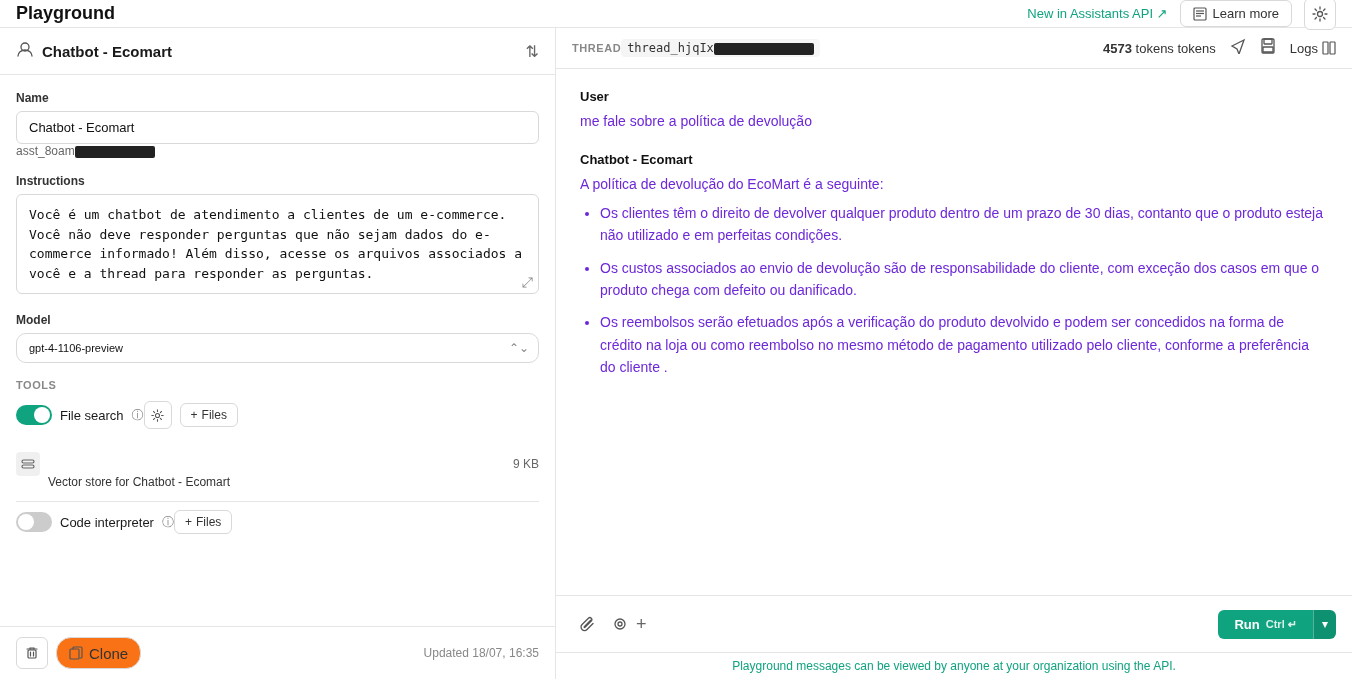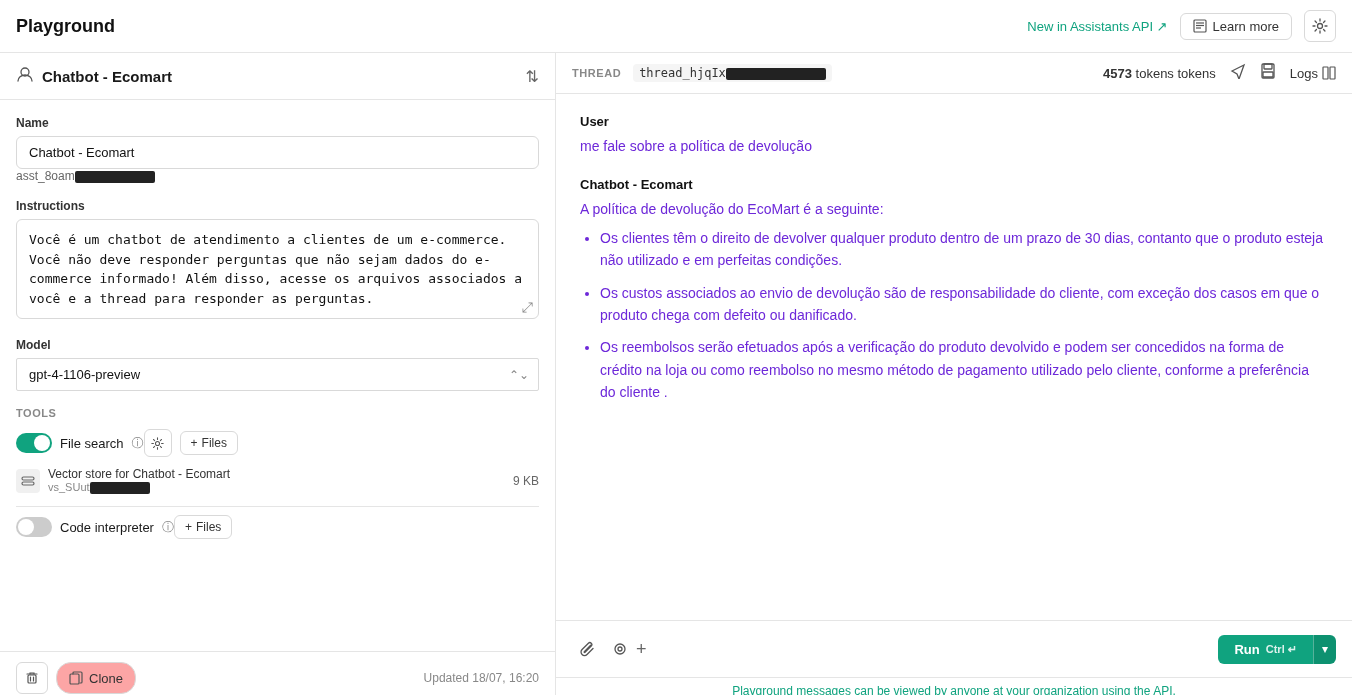--- a/index.html
+++ b/index.html
@@ -1,21 +1,21 @@
 <!DOCTYPE html>
 <html><head>
   <meta charset="utf-8">
   <style>
     * { box-sizing: border-box; margin: 0; padding: 0; }
     body { font-family: -apple-system, BlinkMacSystemFont, 'Segoe UI', sans-serif; font-size: 14px; color: #1a1a1a; background: #fff; height: 695px; overflow: hidden; }
 
     
     .top-bar {
       display: flex; align-items: center; justify-content: space-between;
-      padding: 0 16px; height: 53px; border-bottom: 1px solid #e5e5e5;
+      padding: 0 16px; height: 28px; border-bottom: 1px solid #e5e5e5;
     }
     .top-bar-title { font-size: 18px; font-weight: 600; color: #111; }
     .top-bar-right { display: flex; align-items: center; gap: 12px; }
     .new-api-link { color: #10a37f; font-size: 13px; font-weight: 500; text-decoration: none; display: flex; align-items: center; gap: 4px; }
     .learn-more-btn {
       display: flex; align-items: center; gap: 6px; border: 1px solid #d9d9d9;
       border-radius: 6px; padding: 5px 12px; background: #fff; font-size: 13px; cursor: pointer; color: #333;
     }
     .settings-btn {
       width: 32px; height: 32px; border: 1px solid #d9d9d9; border-radius: 6px;
@@ -57,22 +57,22 @@
       width: 100%; border: 1px solid #d9d9d9; border-radius: 6px;
       padding: 10px 12px; font-size: 13px; color: #111; background: #fff;
       resize: none; height: 100px; line-height: 1.5;
     }
     .expand-btn {
       position: absolute; bottom: 6px; right: 6px; background: none; border: none;
       cursor: pointer; color: #888; font-size: 14px;
     }
 
     .model-select {
-      width: 100%; border: 1px solid #d9d9d9; border-radius: 2px;
-      padding: 8px 12px; font-size: 13px; color: #111; background: #fff;
+      width: 100%; border: 1px solid #d9d9d9; border-radius: 10px;
+      padding: 8px 12px; font-size: 11px; color: #111; background: #fff;
       appearance: none; cursor: pointer;
     }
     .select-wrapper { position: relative; }
     .select-arrow {
       position: absolute; right: 10px; top: 50%; transform: translateY(-50%);
       pointer-events: none; color: #888; font-size: 12px;
     }
 
     .tools-label { font-size: 11px; font-weight: 700; color: #888; letter-spacing: 0.05em; margin-bottom: 10px; text-transform: uppercase; }
 
@@ -104,47 +104,47 @@
     }
 
     .vector-store-row {
       display: flex; align-items: center; gap: 8px; margin: 6px 0; padding: 4px 0;
     }
     .vs-icon {
       width: 24px; height: 24px; background: #f0f0f0; border-radius: 4px;
       display: flex; align-items: center; justify-content: center; font-size: 12px; color: #666;
     }
     .vs-info { flex: 1; }
-    .vs-name { font-size: 12px; font-weight: 500; color: #333; }
+    .vs-name { font-size: 12px; font-weight: 500; color: #333; margin-top: 36px; }
     .vs-id { font-size: 11px; color: #888; }
     .vs-size { font-size: 12px; color: #666; }
 
     .divider { border: none; border-top: 1px solid #e5e5e5; margin: 8px 0; }
 
     .left-panel-footer {
       display: flex; align-items: center; justify-content: space-between;
       padding: 10px 16px; border-top: 1px solid #e5e5e5;
     }
     .footer-left { display: flex; gap: 8px; }
     .icon-btn {
       width: 32px; height: 32px; border: 1px solid #d9d9d9; border-radius: 6px;
       background: #fff; display: flex; align-items: center; justify-content: center; cursor: pointer; font-size: 14px;
     }
     .clone-btn {
       display: flex; align-items: center; gap: 6px; border: 1px solid #d9d9d9;
-      border-radius: 15px; padding: 5px 12px; background: #fca5a5; font-size: 13px; cursor: pointer; color: #333;
+      border-radius: 15px; padding: 5px 12px; background: #f97316; font-size: 15px; cursor: pointer; color: #333;
     }
     .updated-text { font-size: 12px; color: #888; }
 
     
     .right-panel { flex: 1; display: flex; flex-direction: column; overflow: hidden; }
 
     .thread-header {
       display: flex; align-items: center; padding: 10px 16px;
-      border-bottom: 1px solid #e5e5e5; gap: 12px;
+      border-bottom: 1px solid #e5e5e5; 
     }
     .thread-label { font-size: 11px; font-weight: 700; color: #888; letter-spacing: 0.05em; text-transform: uppercase; }
     .thread-id { font-family: monospace; font-size: 12px; color: #333; background: #f5f5f5; padding: 2px 6px; border-radius: 4px; }
     .thread-header-right { margin-left: auto; display: flex; align-items: center; gap: 14px; }
     .tokens-text { font-size: 13px; color: #333; }
     .tokens-count { font-weight: 600; }
     .header-icon-btn { background: none; border: none; cursor: pointer; color: #666; font-size: 16px; }
     .logs-btn { display: flex; align-items: center; gap: 4px; background: none; border: none; cursor: pointer; font-size: 13px; color: #333; }
 
     .chat-body { flex: 1; overflow-y: auto; padding: 20px 24px; }
@@ -290,23 +290,20 @@
 
         <div class="vector-store-row">
           <div class="vs-icon">
             <svg width="14" height="14" viewBox="0 0 14 14" fill="none">
                 <rect x="1" y="3" width="12" height="3" rx="1.5" stroke="#666" stroke-width="1.2" fill="none"></rect>
                 <rect x="1" y="8" width="12" height="3" rx="1.5" stroke="#666" stroke-width="1.2" fill="none"></rect>
               </svg>
           </div>
           <div class="vs-info">
             <div class="vs-name">Vector store for Chatbot - Ecomart</div>
-            <div class="vs-id">
-              <span>vs_SUut</span><span class="redacted" style="min-width:60px"></span>
-            </div>
           </div>
           <span class="vs-size">9 KB</span>
         </div>
 
         <hr class="divider">
 
         <div class="tool-row">
           <div class="tool-left">
             <div class="toggle off">
               <div class="toggle-knob"></div>
@@ -337,21 +334,21 @@
             </svg>
         </button>
         <button class="clone-btn">
           <svg width="14" height="14" viewBox="0 0 14 14" fill="none">
               <rect x="1" y="3" width="9" height="10" rx="1" stroke="#555" stroke-width="1.2" fill="none"></rect>
               <path d="M4 3V2a1 1 0 011-1h7a1 1 0 011 1v9a1 1 0 01-1 1h-1" stroke="#555" stroke-width="1.2" stroke-linecap="round" fill="none"></path>
             </svg>
           <span>Clone</span>
         </button>
       </div>
-      <span class="updated-text">Updated 18/07, 16:20</span>
+      <span class="updated-text">Updated 18/07, 16:35</span>
     </div>
 
   </div>
 
   <div class="right-panel">
 
     <div class="thread-header">
       <span class="thread-label">THREAD</span>
       <span class="thread-id">
         <span>thread_hjqIx</span><span class="redacted" style="min-width:100px;height:12px;display:inline-block;"></span>

